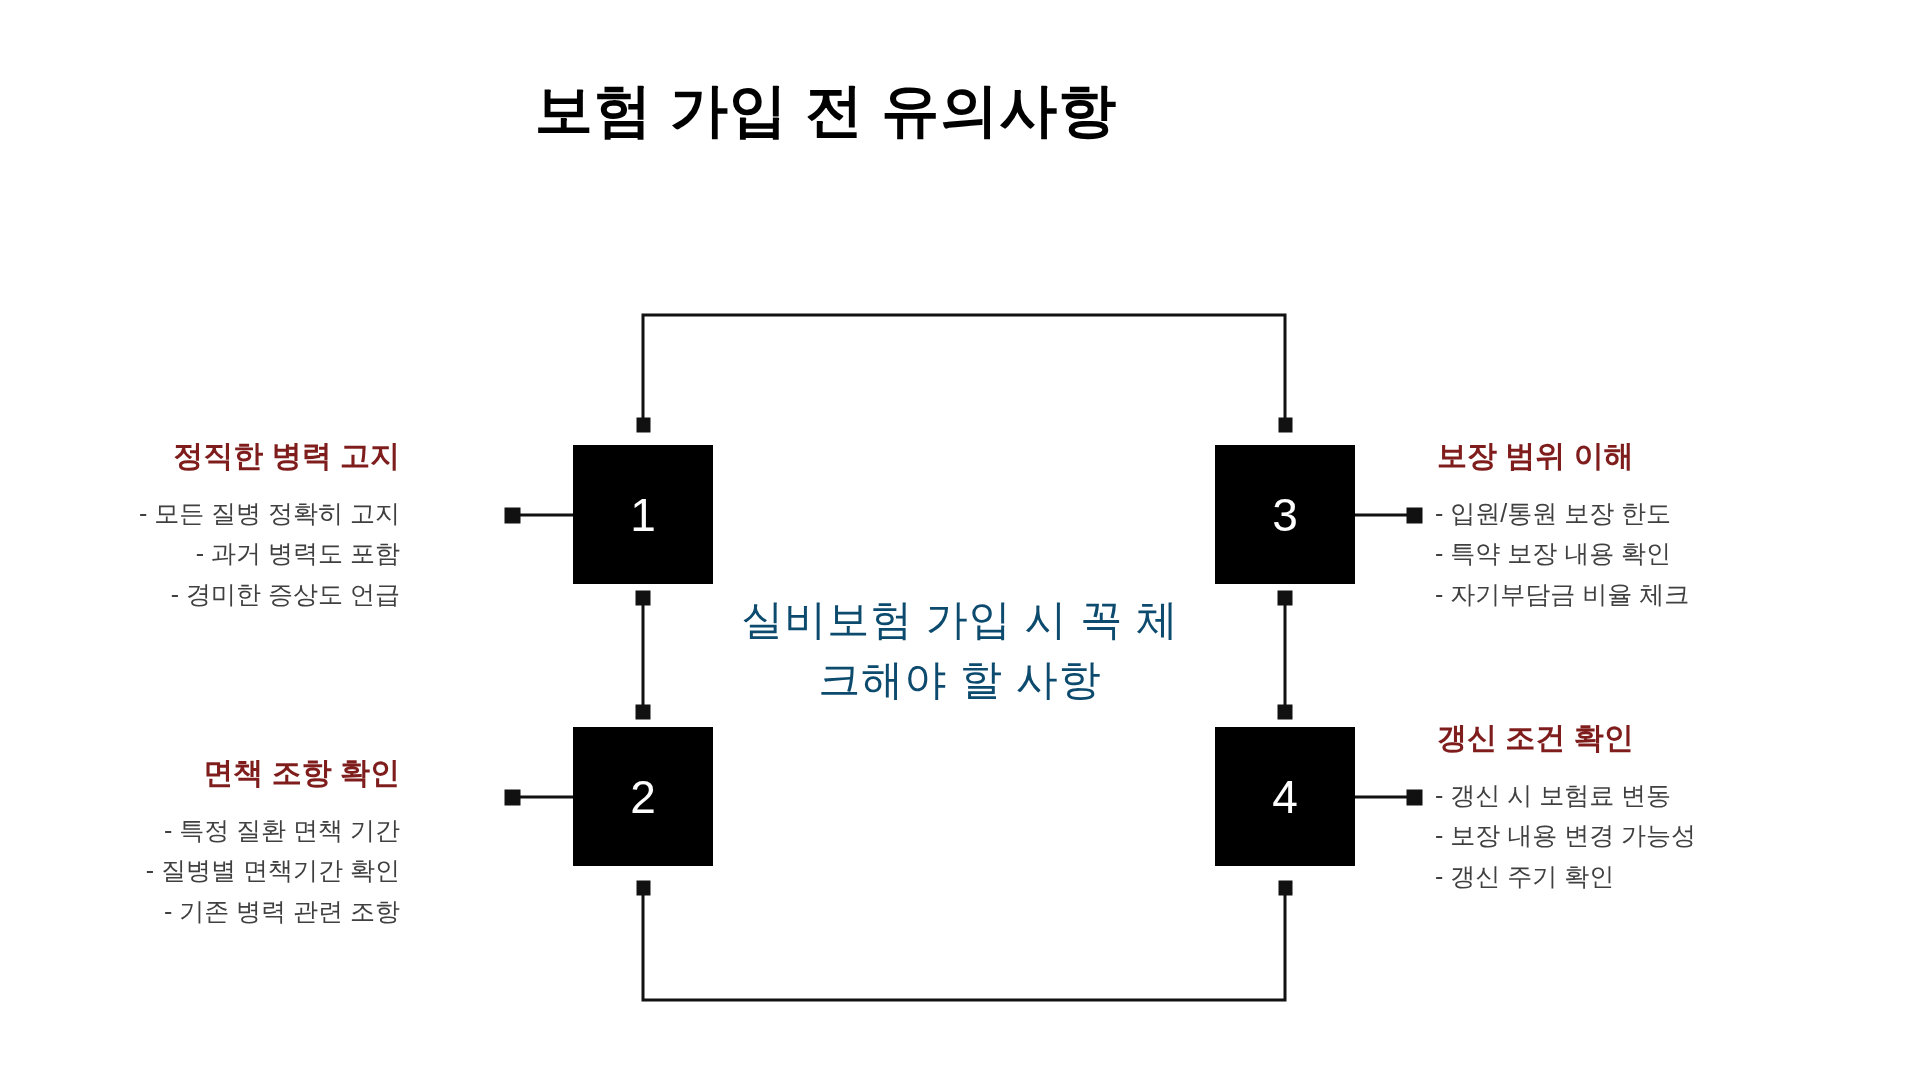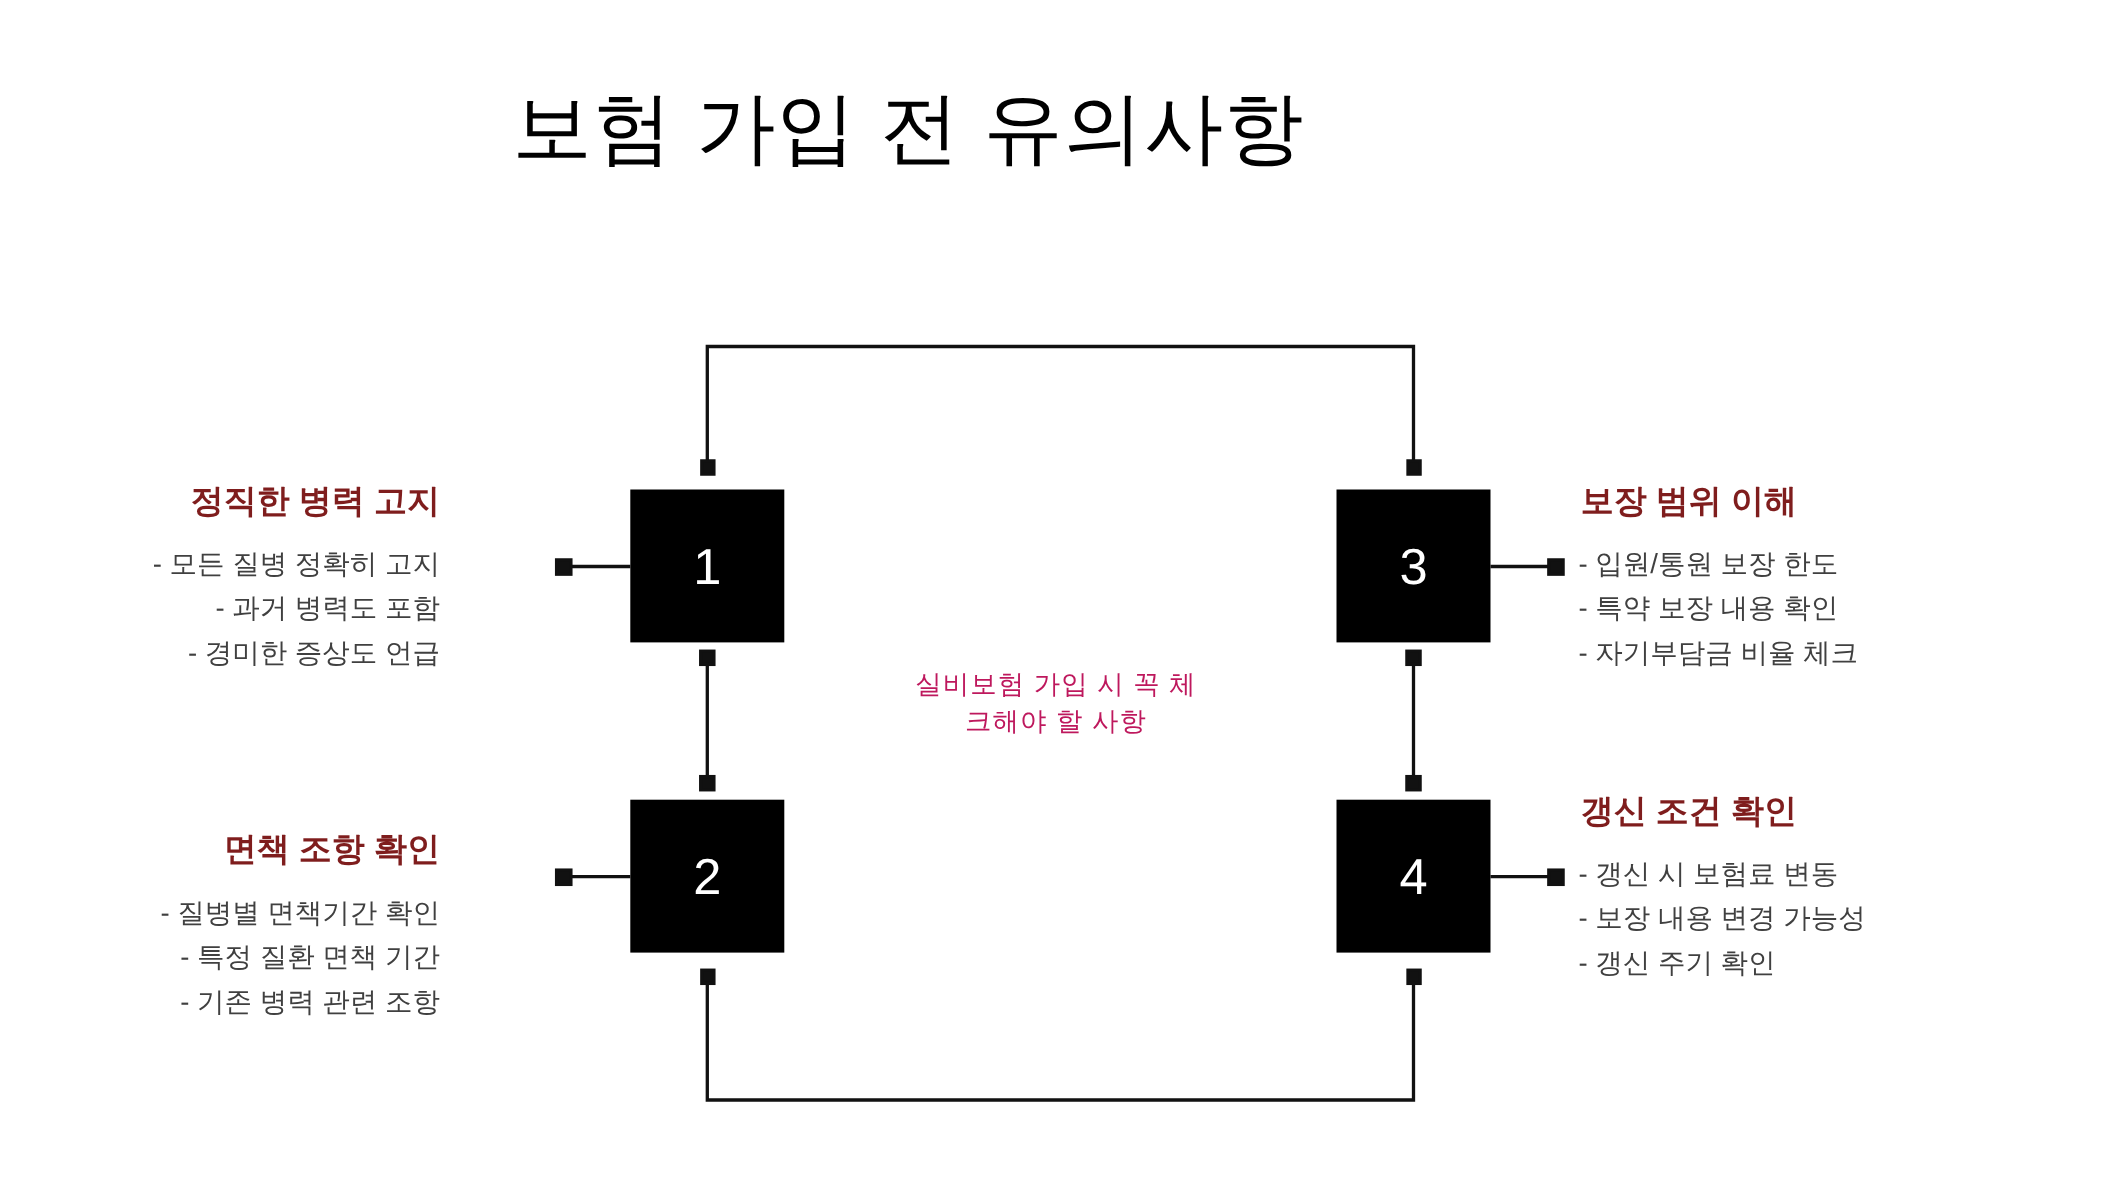--- a/index.html
+++ b/index.html
@@ -21,22 +21,22 @@
     height: 1080px;
   }
 
   
   .page-title {
     position: absolute;
     left: 0;
     top: 78px;
     width: 1652px;
     text-align: center;
-    font-size: 72px;
-    font-weight: 400;
+    font-size: 58px;
+    font-weight: 700;
     letter-spacing: 1px;
     color: #000000;
     line-height: 1.1;
     white-space: nowrap;
   }
 
   
   #connectors {
     position: absolute;
     left: 0;
@@ -98,26 +98,26 @@
     font-weight: 400;
     color: #404040;
     line-height: 1.62;
     white-space: nowrap;
   }
 
   
   .center-caption {
     position: absolute;
     left: 730px;
-    top: 606px;
+    top: 590px;
     width: 460px;
     text-align: center;
-    font-size: 24px;
+    font-size: 42px;
     font-weight: 400;
-    color: #be185d;
+    color: #0c4a6e;
     line-height: 1.42;
     letter-spacing: 1px;
   }
 </style>
 </head>
 <body>
 
 <div id="stage">
 
   <div class="page-title">보험 가입 전 유의사항</div>
@@ -173,22 +173,22 @@
     <ul class="bullet-list">
       <li class="bullet-item">- 모든 질병 정확히 고지</li>
       <li class="bullet-item">- 과거 병력도 포함</li>
       <li class="bullet-item">- 경미한 증상도 언급</li>
     </ul>
   </div>
 
   <div class="label-group left" id="label-2">
     <div class="label-heading">면책 조항 확인</div>
     <ul class="bullet-list">
+      <li class="bullet-item">- 특정 질환 면책 기간</li>
       <li class="bullet-item">- 질병별 면책기간 확인</li>
-      <li class="bullet-item">- 특정 질환 면책 기간</li>
       <li class="bullet-item">- 기존 병력 관련 조항</li>
     </ul>
   </div>
 
   <div class="label-group right" id="label-3">
     <div class="label-heading">보장 범위 이해</div>
     <ul class="bullet-list">
       <li class="bullet-item">- 입원/통원 보장 한도</li>
       <li class="bullet-item">- 특약 보장 내용 확인</li>
       <li class="bullet-item">- 자기부담금 비율 체크</li>

